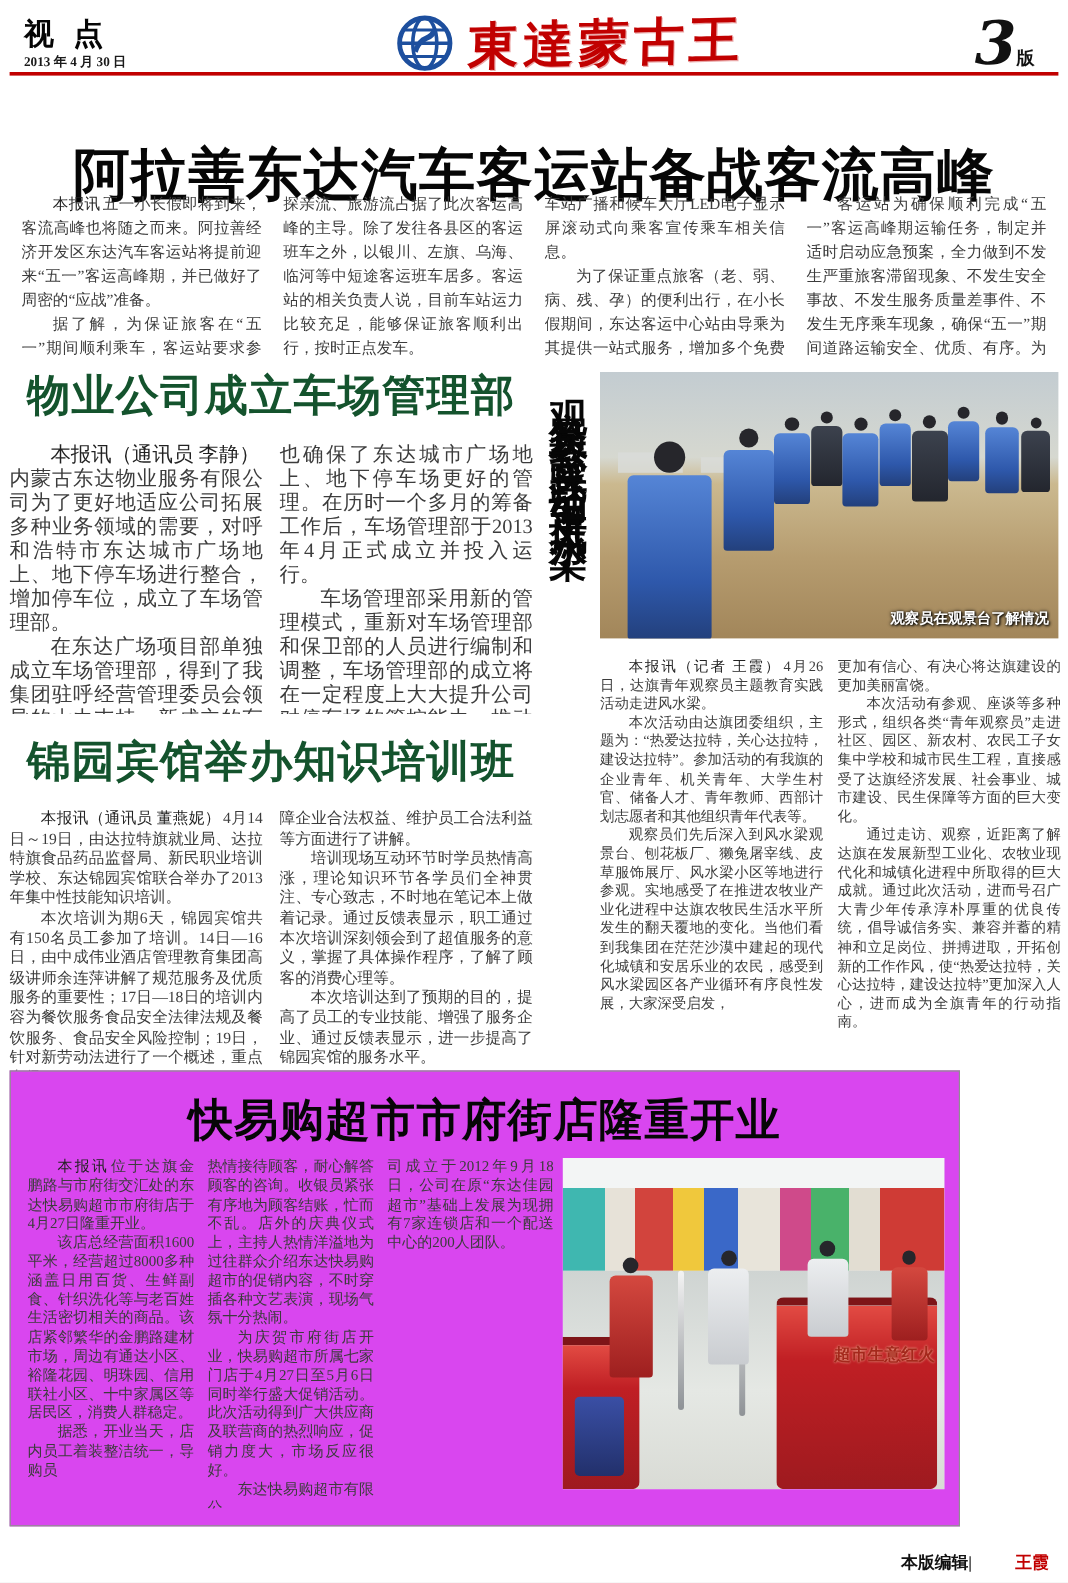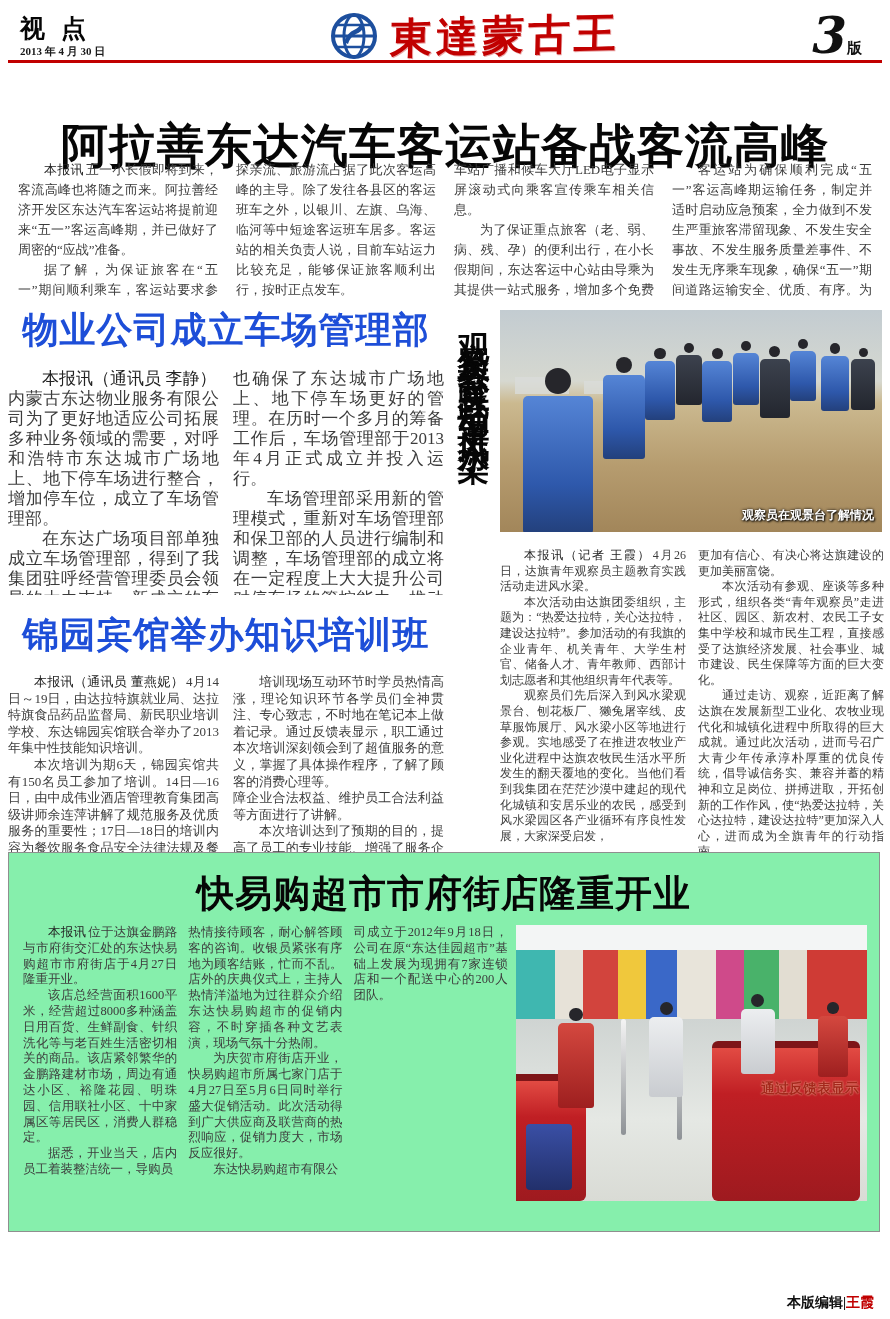--- a/index.html
+++ b/index.html
@@ -28,21 +28,21 @@
 
   
   .a1-headline{position:absolute;left:0;right:0;top:84px;text-align:center;
     font-family:"Liberation Sans",sans-serif;font-weight:700;font-size:47px;color:#060606;letter-spacing:1px;}
   .a1-cols{position:absolute;left:18px;right:18px;top:160px;height:142px;gap:18px;}
   .a1-cols .col{flex:1;font-size:13px;line-height:20px;}
 
   
   .leftcol{position:absolute;left:8px;top:306px;width:436px;}
   .sub-headline{font-family:"Liberation Sans",sans-serif;font-weight:900;font-size:36px;
-    color:#1d4ed8;text-align:center;letter-spacing:1px;margin:0 0 14px 0;}
+    color:#14532d;text-align:center;letter-spacing:1px;margin:0 0 14px 0;}
   .a2-cols{height:226px;gap:14px;margin-bottom:16px;}
   .a2-cols .col{flex:1;font-size:17px;line-height:20px;}
   .a3-cols{height:254px;gap:14px;}
   .a3-cols .col{flex:1;font-size:13px;line-height:16.6px;}
 
   
   .vtitle{position:absolute;left:448px;top:308px;width:48px;height:586px;
     writing-mode:vertical-rl;text-orientation:upright;font-family:"Liberation Sans",sans-serif;
     font-weight:900;font-size:32px;color:#060606;letter-spacing:9px;overflow:hidden;}
   .photo1{position:absolute;left:500px;top:310px;width:382px;height:222px;overflow:hidden;
@@ -54,22 +54,22 @@
   .fig .h{width:38%;aspect-ratio:1/1;border-radius:50%;background:#26262b;margin-bottom:2px;}
   .fig .v{width:100%;flex:1;border-radius:5px 5px 3px 3px;
     background:linear-gradient(180deg,#5585d6 0%,#2e58ab 65%,#23407c 100%);}
   .fig.dark .v{background:linear-gradient(180deg,#3c424e,#23262e);}
   .fig.red .v{background:linear-gradient(180deg,#d4483f,#9e1f1f);}
   .fig.white .v{background:linear-gradient(180deg,#eceef0,#c9ccd0);}
   .a4-cols{position:absolute;left:500px;top:548px;width:384px;height:348px;gap:12px;}
   .a4-cols .col{flex:1;font-size:12px;line-height:15.6px;}
 
   
-  .bottombox{position:absolute;left:8px;top:852px;width:872px;height:380px;
-    border:1px solid #8f8f8f;box-sizing:border-box;background:#86efac;}
+  .bottombox{position:absolute;left:8px;top:892px;width:792px;height:380px;
+    border:1px solid #8f8f8f;box-sizing:border-box;background:#d946ef;}
   .a5-headline{font-family:"Liberation Sans",sans-serif;font-weight:900;font-size:37px;
     color:#060606;text-align:center;margin:16px 0 14px 0;letter-spacing:1px;}
   .a5-row{position:absolute;left:14px;top:72px;right:12px;display:flex;}
   .a5-cols{width:486px;gap:11px;}
   .a5-cols .col{flex:1;font-size:12.5px;line-height:15.8px;height:292px;}
   .photo2{position:relative;width:352px;height:276px;margin-left:8px;overflow:hidden;background:#e6ebed;}
   .p2ceil{position:absolute;left:0;right:0;top:0;height:9%;background:#f3f5f5;}
   .p2shelf{position:absolute;left:0;right:0;top:9%;height:25%;
     background:linear-gradient(90deg,#3fb7b0 0 11%,#e7e2d8 11% 19%,#d2443d 19% 29%,#f0c83c 29% 37%,
       #3a68c8 37% 46%,#e8e4da 46% 57%,#cf4a8a 57% 65%,#49b26a 65% 75%,#e2ddd2 75% 83%,#cf3b35 83% 100%);}
@@ -79,21 +79,21 @@
   .cnt{position:absolute;border-radius:6px;
     background:linear-gradient(180deg,#e24b43 0%,#c01f24 30%,#9e1a1f 100%);
     border-top:7px solid #7e1518;box-sizing:border-box;}
   .bsk{position:absolute;background:linear-gradient(180deg,#3a4fa5,#22306b);border-radius:4px;}
   .pcap2{position:absolute;right:8px;top:56%;color:#a5281c;font-weight:bold;font-size:14px;
     text-shadow:0 0 2px rgba(255,240,200,.8);}
 
   
   .pfooter{position:absolute;right:16px;top:1294px;font-size:14px;font-weight:bold;}
   .pfooter .lbl{color:#111;}
-  .pfooter .nm{color:#c10000;}
+  .pfooter .nm{color:#c10000;padding-left:36px;}
 </style>
 </head>
 <body>
 
 <div class="page">
 
   <div class="mh-section">视点</div>
   <div class="mh-date">2013 年 4 月 30 日</div>
   <div class="mh-center">
     <svg class="mh-logo" viewBox="0 0 48 48">
@@ -142,22 +142,22 @@
         <p class="para ind">车场管理部采用新的管理模式，重新对车场管理部和保卫部的人员进行编制和调整，车场管理部的成立将在一定程度上大大提升公司对停车场的管控能力，推动公司在精细化管理上迈进一大步，使公司的管理更加科学化、合理化。</p>
       </div>
     </div>
     <h2 class="sub-headline">锦园宾馆举办知识培训班</h2>
     <div class="cols a3-cols">
       <div class="col">
         <p class="para ind"><b class="lead">本报讯（通讯员 董燕妮）</b><span>4月14日～19日，由达拉特旗就业局、达拉特旗食品药品监督局、新民职业培训学校、东达锦园宾馆联合举办了2013年集中性技能知识培训。</span></p>
         <p class="para ind">本次培训为期6天，锦园宾馆共有150名员工参加了培训。14日—16日，由中成伟业酒店管理教育集团高级讲师余连萍讲解了规范服务及优质服务的重要性；17日—18日的培训内容为餐饮服务食品安全法律法规及餐饮服务、食品安全风险控制；19日，针对新劳动法进行了一个概述，重点在保</p>
       </div>
       <div class="col">
+        <p class="para">障企业合法权益、维护员工合法利益等方面进行了讲解。</p>
         <p class="para ind">培训现场互动环节时学员热情高涨，理论知识环节各学员们全神贯注、专心致志，不时地在笔记本上做着记录。通过反馈表显示，职工通过本次培训深刻领会到了超值服务的意义，掌握了具体操作程序，了解了顾客的消费心理等。</p>
-        <p class="para">障企业合法权益、维护员工合法利益等方面进行了讲解。</p>
         <p class="para ind">本次培训达到了预期的目的，提高了员工的专业技能、增强了服务企业、通过反馈表显示，进一步提高了锦园宾馆的服务水平。</p>
       </div>
     </div>
   </div>
 
   <div class="vtitle">观察员教育实践活动走进风水梁</div>
 
   <div class="photo1">
     <div class="p1-bld" style="left:4%;top:30%;width:14%;height:8%;"></div>
     <div class="p1-bld" style="left:22%;top:32%;width:10%;height:6%;"></div>
@@ -254,21 +254,21 @@
             <i class="v"></i>
           </div>
         <div class="fig white" style="left:64%;top:25%;width:34px;height:80px;">
             <i class="h"></i>
             <i class="v"></i>
           </div>
         <div class="fig red" style="left:86%;top:28%;width:30px;height:75px;">
             <i class="h"></i>
             <i class="v"></i>
           </div>
-        <div class="pcap2">通过反馈表显示</div>
+        <div class="pcap2">超市生意红火</div>
       </div>
     </div>
   </div>
 
   <div class="pfooter">
     <span class="lbl">本版编辑|</span><span class="nm">王霞</span>
   </div>
 
 </div>
 

